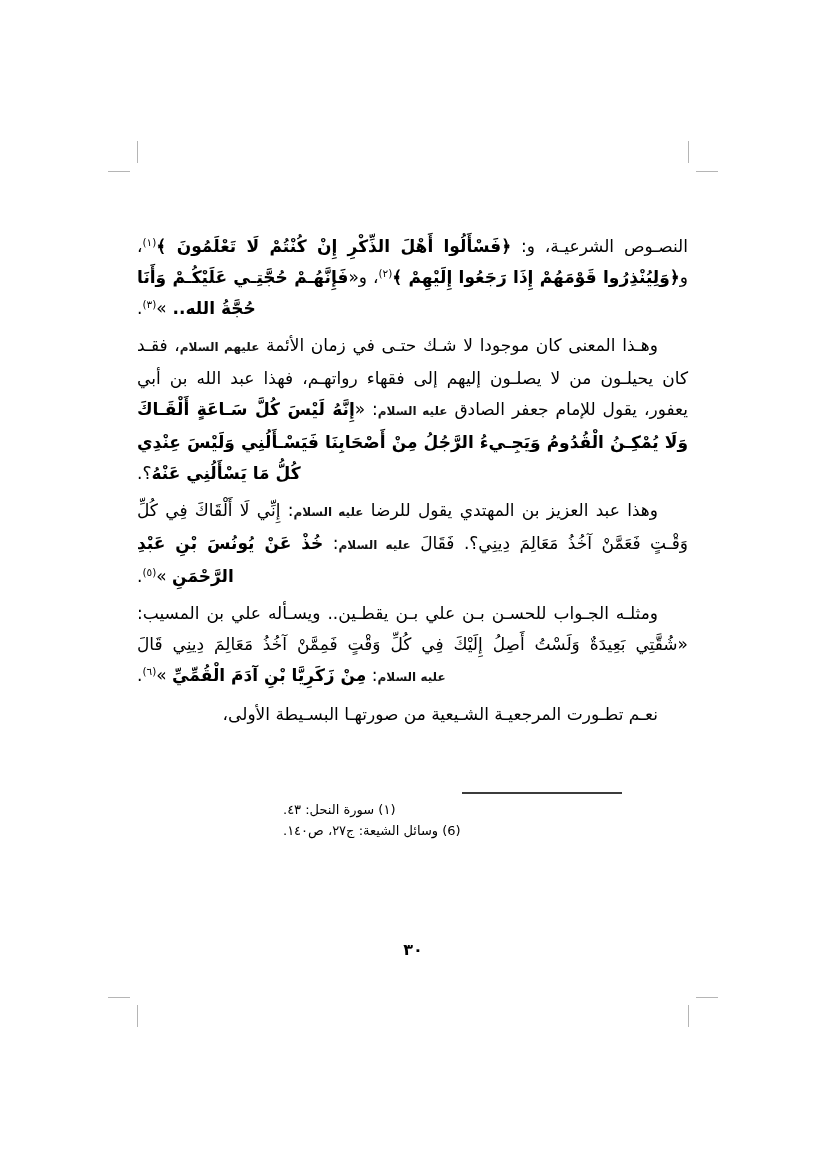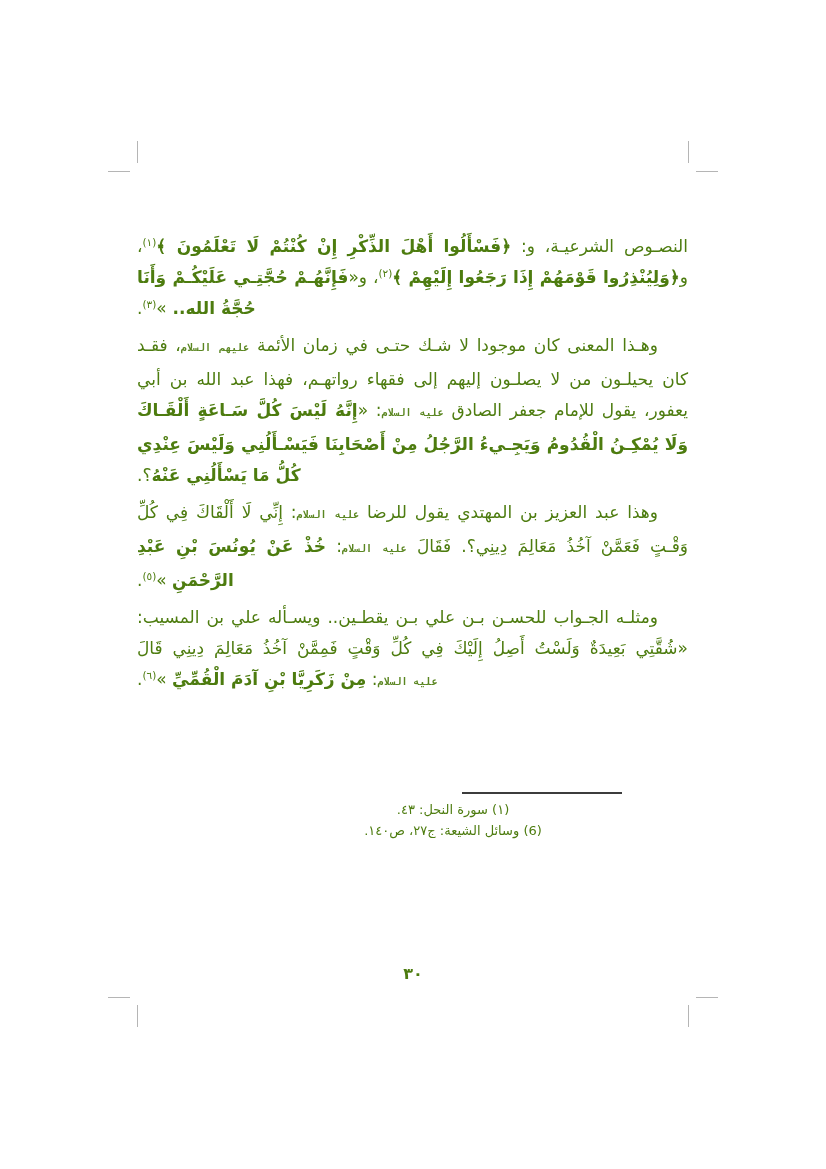--- a/index.html
+++ b/index.html
@@ -1,18 +1,18 @@
 <!DOCTYPE html>
 <html lang="ar"><head>
 <meta charset="utf-8">
 <style>
   html,body{margin:0;padding:0;background:#ffffff;}
   .page{
     position:relative;width:826px;height:1169px;background:#ffffff;
-    font-family:"DejaVu Sans",sans-serif;color:#4d7c0f;overflow:hidden;
+    font-family:"DejaVu Sans",sans-serif;color:#000000;overflow:hidden;
   }
   
   .mark{position:absolute;background:#b5b5b5;}
   .mk-tl-v{left:137px;top:141px;width:1px;height:22px;}
   .mk-tl-h{left:108px;top:171px;width:22px;height:1px;}
   .mk-tr-v{left:688px;top:141px;width:1px;height:22px;}
   .mk-tr-h{left:696px;top:171px;width:22px;height:1px;}
   .mk-bl-h{left:108px;top:997px;width:22px;height:1px;}
   .mk-bl-v{left:137px;top:1005px;width:1px;height:22px;}
   .mk-br-h{left:696px;top:997px;width:22px;height:1px;}
@@ -23,33 +23,33 @@
     direction:rtl;font-size:17px;line-height:31px;
   }
   p.para{
     margin:0 0 6px 0;text-align:justify;text-align-last:left;
   }
   p.para.indent{text-indent:30px;}
   p.para.single{text-align-last:right;}
   .seg-b{font-weight:bold;}
   .seg-q{font-weight:bold;}
   .seg-s{font-size:10.5px;vertical-align:6px;line-height:0;}
-  .seg-h{font-size:10px;font-weight:bold;white-space:nowrap;opacity:.92;font-family:Liberation Mono, monospace;}
+  .seg-h{font-size:12px;font-weight:bold;white-space:nowrap;opacity:.92;}
 
   .fn-sep{
     position:absolute;top:792px;left:462px;width:160px;height:2px;background:#3c3c3c;
   }
   .footnotes{
     position:absolute;top:799px;right:203px;width:340px;
-    direction:rtl;text-align:center;font-size:13px;line-height:21px;
+    direction:rtl;text-align:left;font-size:13px;line-height:21px;
   }
   .fn-item{margin:0;}
   .page-number{
     position:absolute;top:940px;left:0;width:100%;
-    text-align:center;font-size:16px;font-weight:bold;direction:rtl;margin-top:24px;
+    text-align:center;font-size:16px;font-weight:bold;direction:rtl;
   }
 </style>
 </head>
 <body>
 
 <div class="page">
 
   <div class="mark mk-tl-v"></div>
   <div class="mark mk-tl-h"></div>
   <div class="mark mk-tr-v"></div>
@@ -71,20 +71,23 @@
 
 
     <p class="para indent">
       <span class="seg-n">وهذا عبد العزيز بن المهتدي يقول للرضا </span><span class="seg-h">عليه السلام</span><span class="seg-n">: إِنِّي لَا أَلْقَاكَ فِي كُلِّ وَقْـتٍ فَعَمَّنْ آخُذُ مَعَالِمَ دِينِي؟. فَقَالَ </span><span class="seg-h">عليه السلام</span><span class="seg-n">: </span><span class="seg-b">خُذْ عَنْ يُونُسَ بْنِ عَبْدِ الرَّحْمَنِ</span><span class="seg-n"> »</span><span class="seg-s">(٥)</span><span class="seg-n">.</span>
     </p>
 
     <p class="para indent">
       <span class="seg-n">ومثلـه الجـواب للحسـن بـن علي بـن يقطـين.. ويسـأله علي بن المسيب: «</span><span class="seg-n">شُقَّتِي بَعِيدَةٌ وَلَسْتُ أَصِلُ إِلَيْكَ فِي كُلِّ وَقْتٍ فَمِمَّنْ آخُذُ مَعَالِمَ دِينِي قَالَ </span><span class="seg-h">عليه السلام</span><span class="seg-n">: </span><span class="seg-b">مِنْ زَكَرِيَّا بْنِ آدَمَ الْقُمِّيِّ</span><span class="seg-n"> »</span><span class="seg-s">(٦)</span><span class="seg-n">.</span>
     </p>
 
+    <p class="para indent single">
+      <span class="seg-n">نعـم تطـورت المرجعيـة الشـيعية من صورتهـا البسـيطة الأولى،</span>
+    </p>
 
   </main>
 
   <div class="fn-sep"></div>
 
   <section class="footnotes">
     <p class="fn-item">(١) سورة النحل: ٤٣.</p>
     <p class="fn-item">(6) وسائل الشيعة: ج٢٧، ص١٤٠.</p>
   </section>
 

